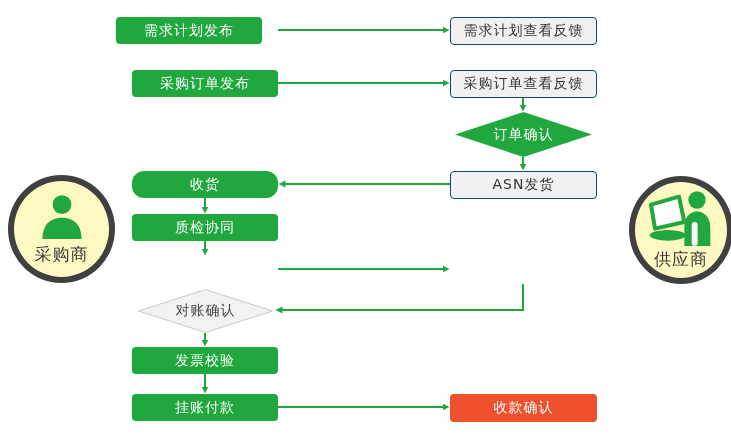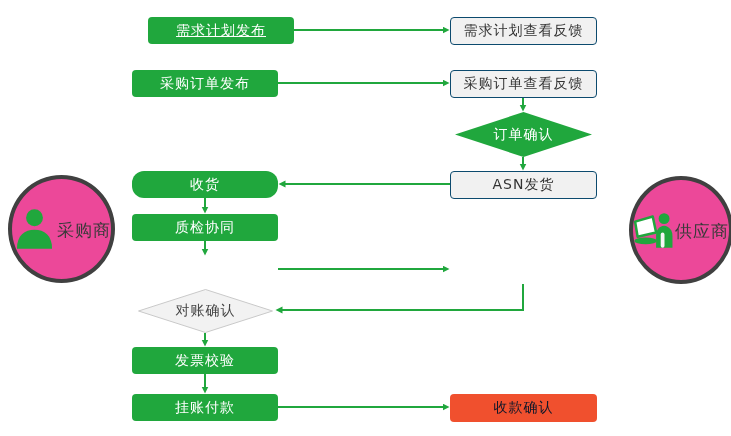--- a/index.html
+++ b/index.html
@@ -7,51 +7,51 @@
     position:relative;width:731px;height:436px;background:#ffffff;
     overflow:hidden;font-family:"DejaVu Sans",sans-serif;
   }
   .connectors{position:absolute;left:0;top:0;width:731px;height:436px;pointer-events:none;z-index:1;}
   .node{
     position:absolute;z-index:2;display:flex;align-items:center;justify-content:center;
     box-sizing:border-box;font-size:14px;letter-spacing:1px;white-space:nowrap;
   }
   .node.green{width:146px;height:27px;background:#20a73d;color:#ffffff;border-radius:4px;}
   .node.gray{width:147px;height:28px;background:#f1f1f1;border:1px solid #0c4a6e;color:#333333;border-radius:4px;}
-  .node.red{width:147px;height:28px;background:#f0502e;color:#0f172a;border-radius:4px;}
+  .node.red{width:147px;height:28px;background:#f0502e;color:#ffffff;border-radius:4px;}
   .diamond{position:absolute;z-index:2;}
   .diamond svg{position:absolute;left:0;top:0;}
   .diamond .dlabel{
     position:absolute;left:0;top:0;width:100%;height:100%;
     display:flex;align-items:center;justify-content:center;
     font-size:14px;letter-spacing:1px;white-space:nowrap;
   }
   .diamond.green-d .dlabel{color:#ffffff;}
   .diamond.gray-d .dlabel{color:#444444;}
 
   
-  #n-demand-pub{left:148px;top:17px;text-decoration:underline;}
+  #n-demand-pub{left:116px;top:17px;}
   #n-demand-fb{left:450px;top:17px;}
   #n-po-pub{left:132px;top:70px;}
   #n-po-fb{left:450px;top:70px;}
   #n-order-confirm{left:455px;top:112px;width:137px;height:45px;}
   #n-receive{left:132px;top:171px;border-radius:12px;}
   #n-asn{left:450px;top:171px;}
   #n-quality{left:132px;top:214px;}
   #n-return{left:132px;top:256px;}
   #n-statement{left:450px;top:256px;}
   #n-stmt-confirm{left:138px;top:289px;width:135px;height:44px;}
   #n-invoice{left:132px;top:347px;}
   #n-payment{left:132px;top:394px;}
   #n-receipt{left:450px;top:394px;}
 
   .actor{
     position:absolute;z-index:2;border-radius:50%;
-    background:#ec4899;border:4px solid #404040;box-sizing:border-box;
-    display:flex;flex-direction:row;align-items:center;justify-content:center;
+    background:#fef9c3;border:6px solid #404040;box-sizing:border-box;
+    display:flex;flex-direction:column;align-items:center;justify-content:center;
   }
   #actor-buyer{left:8px;top:175px;width:107px;height:108px;}
   #actor-supplier{left:629px;top:176px;width:104px;height:108px;}
   .actor .actor-label{font-size:17px;color:#3a3a3a;margin-top:2px;letter-spacing:1px;white-space:nowrap;}
 </style>
 </head>
 <body>
 
 <div class="canvas">
 

